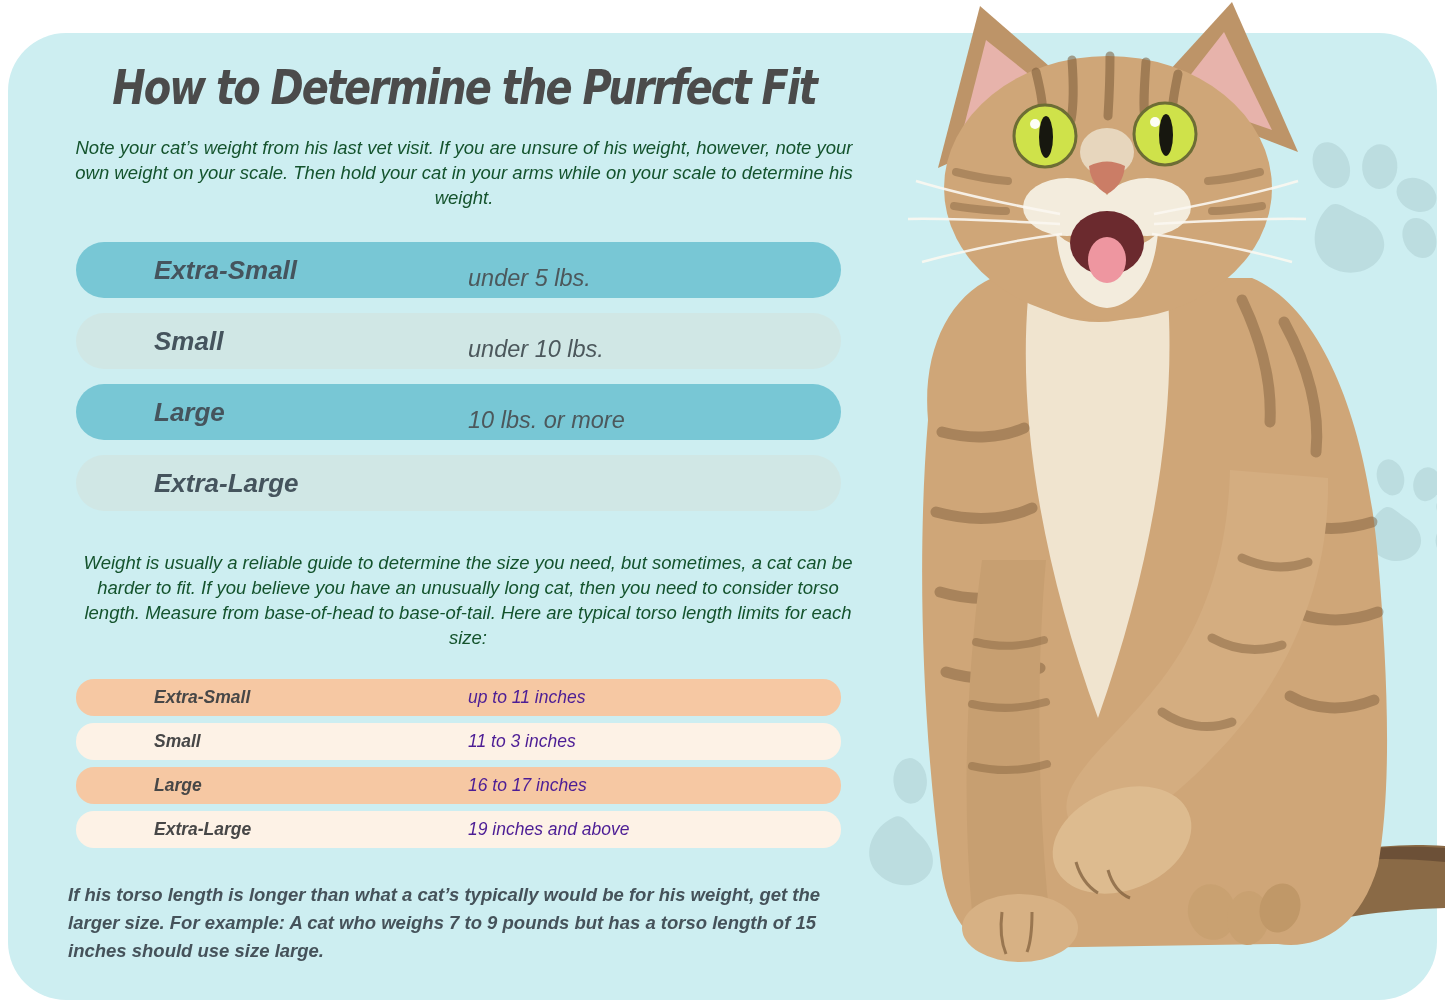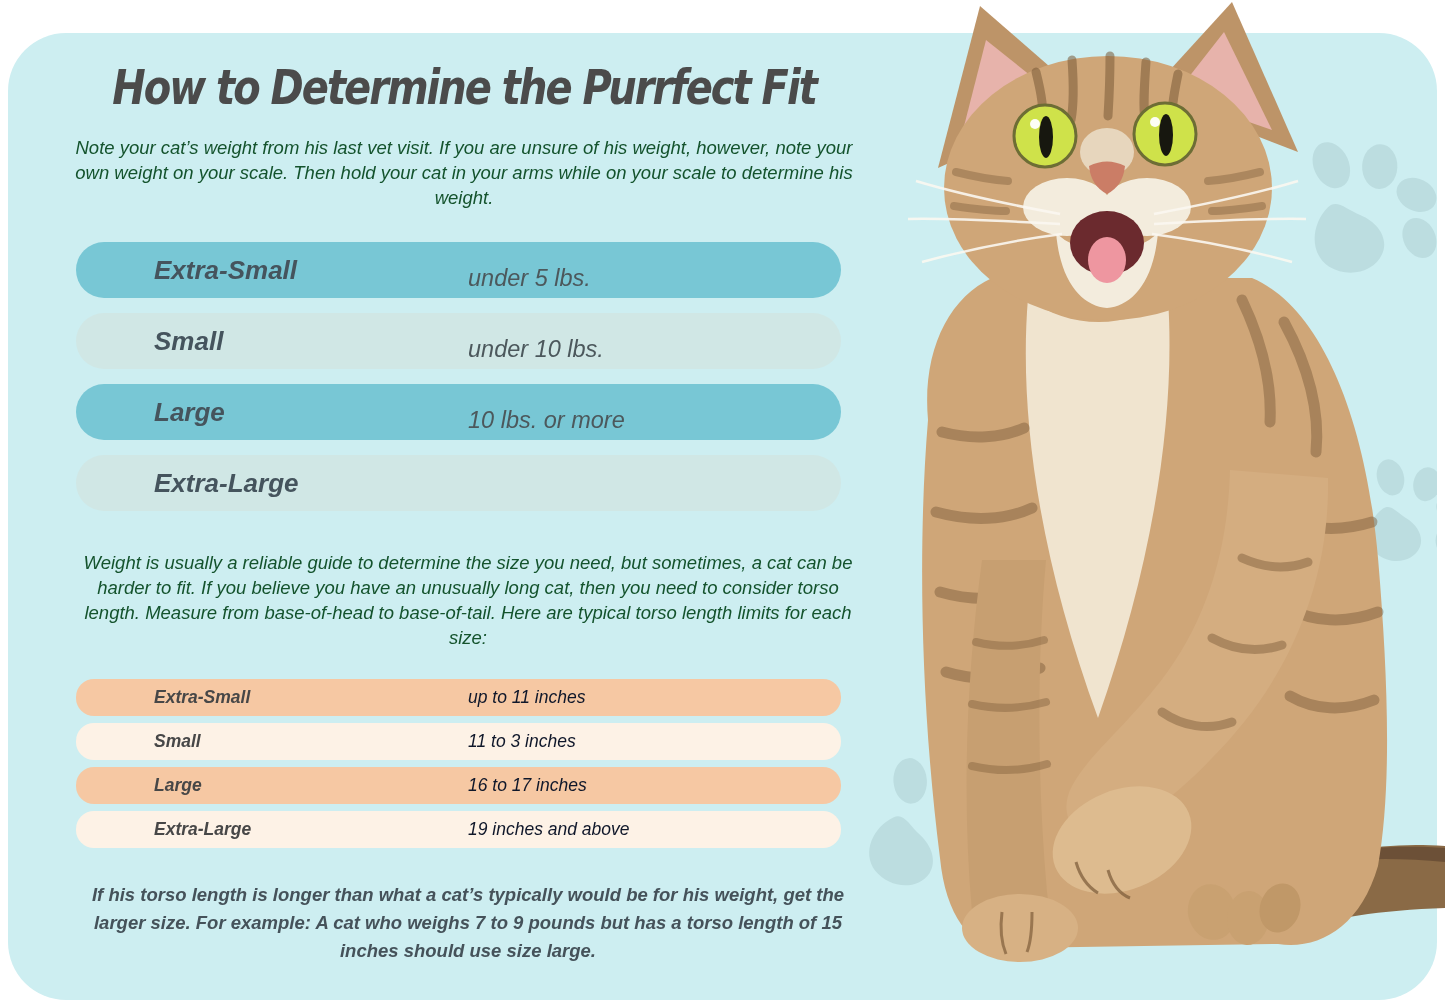--- a/index.html
+++ b/index.html
@@ -17,41 +17,41 @@
   .title {
     margin:27px auto 0; width:792px; text-align:center;
     font-family:"DejaVu Sans",sans-serif; font-weight:bold;
     font-size:40px; letter-spacing:-2px; color:#4b4b4b;
     transform:scale(1,1.18); transform-origin:center top;
   }
   .para { text-align:center; color:#14532d; font-size:18.5px; line-height:1.34; }
   .intro { margin:30px auto 0; width:786px; }
   .mid   { margin:40px auto 0; width:800px; }
   .footer-note {
-    margin:33px auto 0; width:800px; text-align:center;
+    margin:33px auto 0; width:800px; 
     font-weight:bold; font-size:18.5px; line-height:1.5; color:#45525a;
   }
   .w-table { margin-top:32px; }
   .w-row {
     position:relative; width:765px; margin-left:8px; height:56px;
     border-radius:28px; display:flex; align-items:center; margin-bottom:15px;
   }
   .w-dark  { background:#78c7d5; }
   .w-light { background:#d0e7e5; }
   .w-row .size  { margin-left:78px; font-size:26px; font-weight:bold; color:#45545d; }
   .w-row .limit { position:absolute; left:392px; font-size:23.5px; color:#4c585c;margin-top:16px; }
   .t-table { margin-top:29px; }
   .t-row {
     position:relative; width:765px; margin-left:8px; height:37px;
     border-radius:18px; display:flex; align-items:center; margin-bottom:7px;
   }
   .t-peach { background:#f6c8a3; }
   .t-cream { background:#fdf2e6; }
   .t-row .size  { margin-left:78px; font-size:17.5px; font-weight:bold; color:#474747; }
-  .t-row .limit { position:absolute; left:392px; font-size:17.5px; color:#0f172a; }
+  .t-row .limit { position:absolute; left:392px; font-size:17.5px; color:#4c1d95; }
   .paw { position:absolute; }
   .paw svg { width:100%; height:100%; display:block; }
   .pawfill { fill:#bcdde0; }
   .paw1 { left:1280px; top:95px;  width:160px; height:160px; transform:rotate(-6deg); }
   .paw2 { left:1344px; top:420px; width:122px; height:122px; transform:rotate(3deg); }
   .paw3 { left:845px;  top:722px; width:152px; height:152px; transform:rotate(14deg); }
   .cat { position:absolute; left:860px; top:0; width:585px; height:1005px; }
 </style>
 </head>
 <body>

